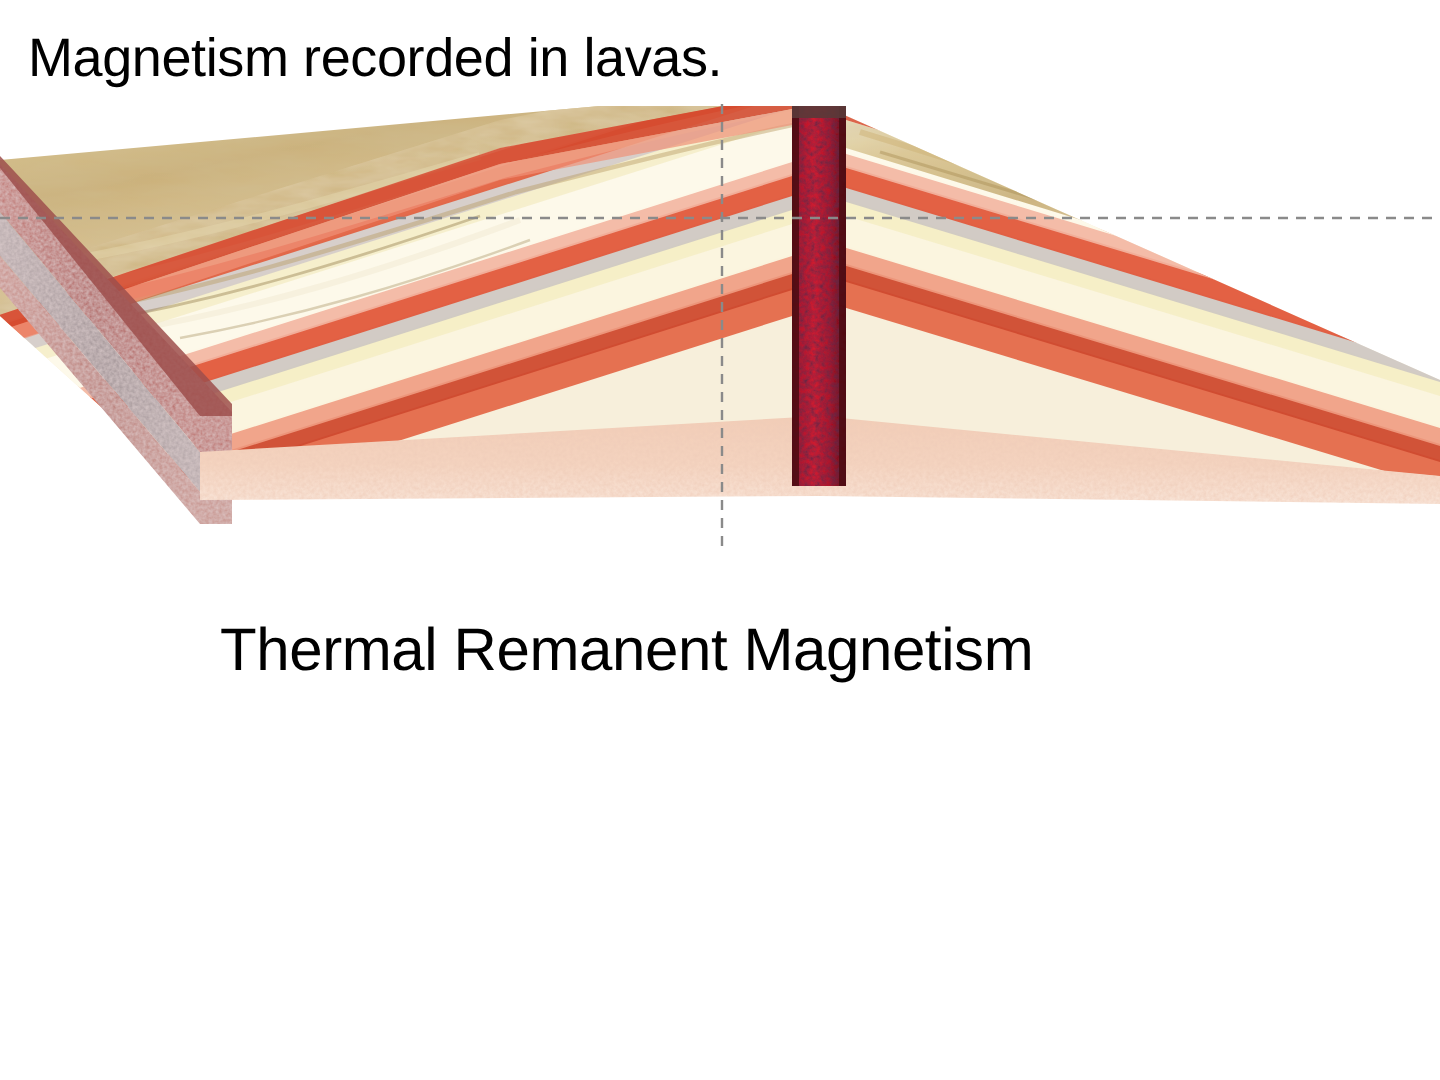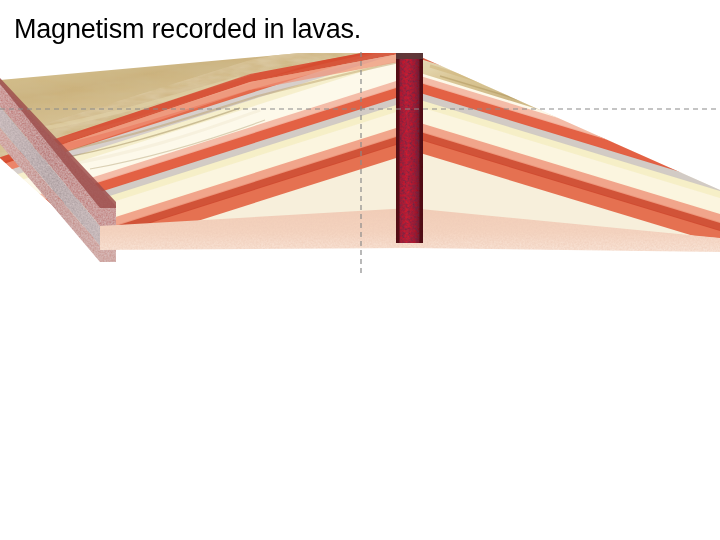--- a/index.html
+++ b/index.html
@@ -289,14 +289,15 @@
         <rect x="419.5" y="13" width="3.5" height="190" fill="#4e0a10" opacity="0.85"></rect>
 
         <rect x="396" y="13" width="27" height="6" fill="#5a3a38" opacity="0.9"></rect>
       </g>
 
       <line x1="0" y1="69" x2="720" y2="69" stroke="#8a8a8a" stroke-width="1.2" stroke-dasharray="5 4"></line>
       <line x1="361" y1="12" x2="361" y2="236" stroke="#8a8a8a" stroke-width="1.2" stroke-dasharray="5 4"></line>
     </svg>
   </div>
 
+  <div class="caption">Thermal Remanent Magnetism</div>
 
 </div>
 
 </body></html>

